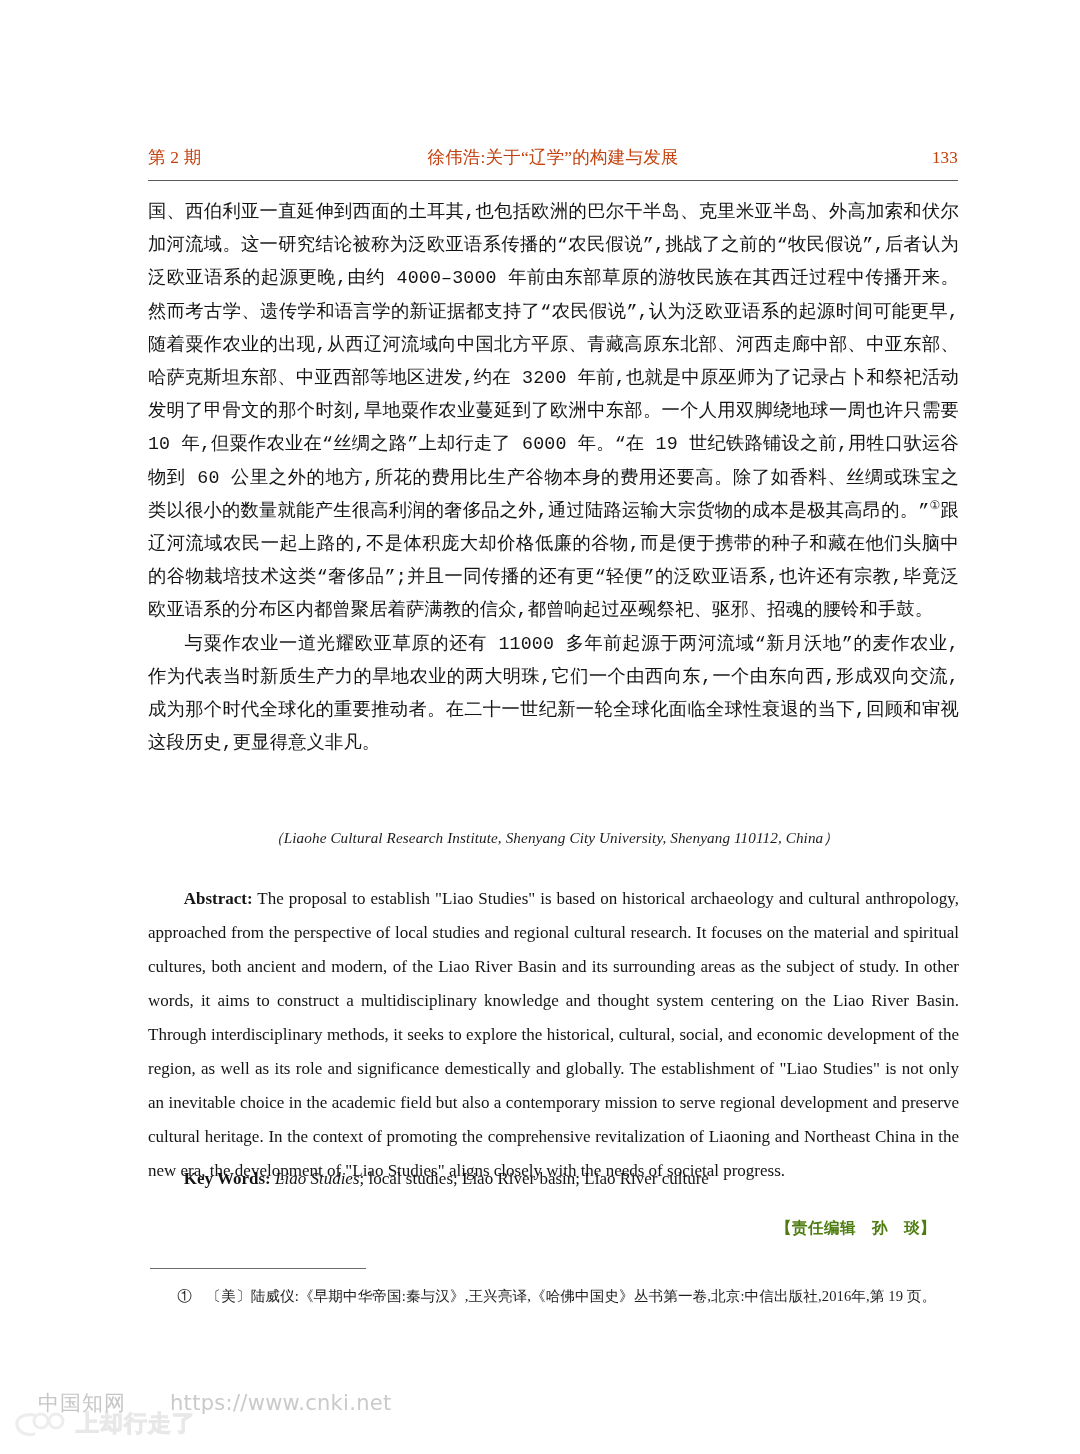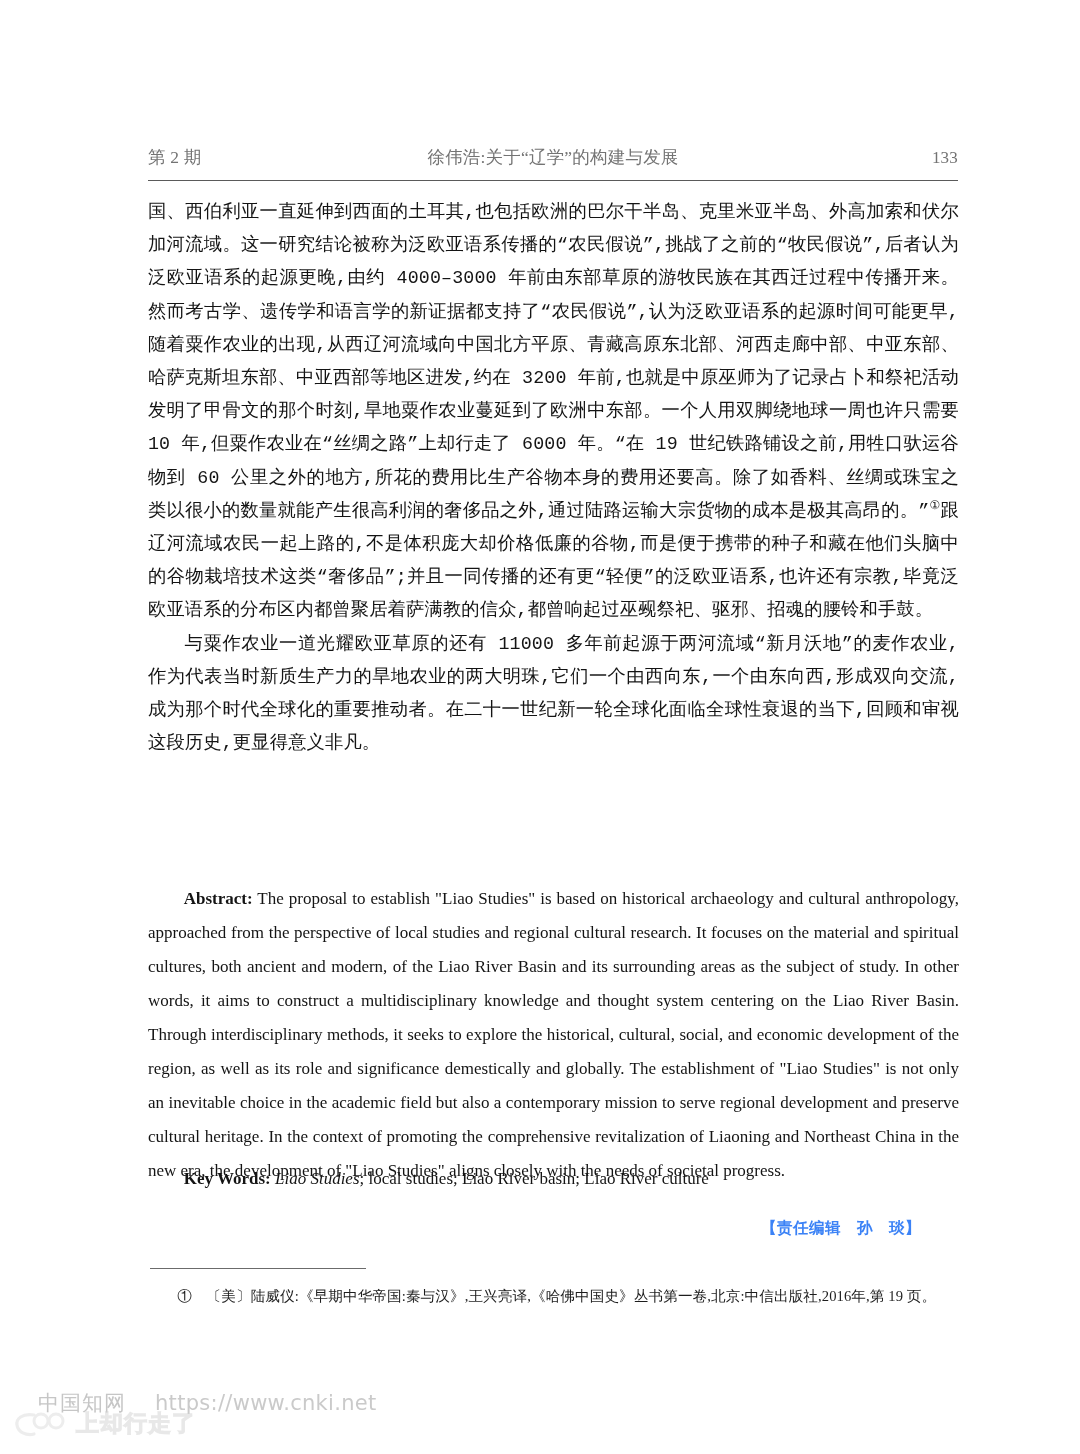--- a/index.html
+++ b/index.html
@@ -27,21 +27,21 @@
   .runhead {
     position: absolute;
     left: 148px;
     top: 145px;
     width: 810px;
     display: flex;
     align-items: baseline;
     justify-content: space-between;
     font-size: 17.5px;
     font-family: "Liberation Serif", "DejaVu Serif", serif;
-    color: #737373;
+    color: #c2410c;
     letter-spacing: 0.2px;
   }
   .runhead .rh-left { flex: 0 0 auto; }
   .runhead .rh-center {
     position: absolute;
     left: 0; right: 0;
     text-align: center;
     font-size: 17.5px;
   }
   .runhead .rh-right { flex: 0 0 auto; font-size: 17px; }
@@ -143,30 +143,30 @@
     width: 811px;
     font-size: 17px;
     line-height: 34px;
     text-indent: 2.1em;
     color: #141414;
   }
 
   
   .editor-credit {
     position: absolute;
-    left: 140px;
+    left: 155px;
     top: 1218px;
     width: 811px;
     text-align: right;
     padding-right: 30px;
     box-sizing: border-box;
     font-family: "DejaVu Sans", "Liberation Sans", sans-serif;
     font-size: 15.5px;
     font-weight: bold;
-    color: #3b82f6;
+    color: #4d7c0f;
     letter-spacing: 0.5px;
   }
 
   
   .fn-rule {
     position: absolute;
     left: 150px;
     top: 1268px;
     width: 216px;
     height: 1px;
@@ -186,21 +186,21 @@
     letter-spacing: 0.1px;
   }
 
   
   .cnki-wm {
     position: absolute;
     left: 38px;
     top: 1389px;
     display: flex;
     align-items: center;
-    gap: 29px;
+    gap: 44px;
     font-family: "DejaVu Sans", "Liberation Sans", sans-serif;
     color: #c9c9c9;
     pointer-events: none;
     user-select: none;
   }
   .cnki-wm .wm-cn {
     font-size: 21px;
     letter-spacing: 1px;
     color: #c6c6c6;
   }
@@ -246,20 +246,21 @@
   </div>
   <div class="head-rule"></div>
 
   <div class="body-col">
     <p class="cn"><span>国、西伯利亚一直延伸到西面的土耳其,也包括欧洲的巴尔干半岛、克里米亚半岛、外高加索和伏尔加河流域。这一研究结论被称为泛欧亚语系传播的“农民假说”,挑战了之前的“牧民假说”,后者认为泛欧亚语系的起源更晚,由约 4000–3000 年前由东部草原的游牧民族在其西迁过程中传播开来。然而考古学、遗传学和语言学的新证据都支持了“农民假说”,认为泛欧亚语系的起源时间可能更早,随着粟作农业的出现,从西辽河流域向中国北方平原、青藏高原东北部、河西走廊中部、中亚东部、哈萨克斯坦东部、中亚西部等地区进发,约在 3200 年前,也就是中原巫师为了记录占卜和祭祀活动发明了甲骨文的那个时刻,旱地粟作农业蔓延到了欧洲中东部。一个人用双脚绕地球一周也许只需要 10 年,但粟作农业在“丝绸之路”上却行走了 6000 年。“在 19 世纪铁路铺设之前,用牲口驮运谷物到 60 公里之外的地方,所花的费用比生产谷物本身的费用还要高。除了如香料、丝绸或珠宝之类以很小的数量就能产生很高利润的奢侈品之外,通过陆路运输大宗货物的成本是极其高昂的。”</span><sup class="fn">①</sup><span>跟辽河流域农民一起上路的,不是体积庞大却价格低廉的谷物,而是便于携带的种子和藏在他们头脑中的谷物栽培技术这类“奢侈品”;并且一同传播的还有更“轻便”的泛欧亚语系,也许还有宗教,毕竟泛欧亚语系的分布区内都曾聚居着萨满教的信众,都曾响起过巫觋祭祀、驱邪、招魂的腰铃和手鼓。</span></p>
     <p class="cn indent">与粟作农业一道光耀欧亚草原的还有 11000 多年前起源于两河流域“新月沃地”的麦作农业,作为代表当时新质生产力的旱地农业的两大明珠,它们一个由西向东,一个由东向西,形成双向交流,成为那个时代全球化的重要推动者。在二十一世纪新一轮全球化面临全球性衰退的当下,回顾和审视这段历史,更显得意义非凡。</p>
   </div>
 
 
 
+  <div class="en-affil">（Liaohe Cultural Research Institute, Shenyang City University, Shenyang 110112, China）</div>
 
   <div class="abstract-block">
     <p class="en indent"><span class="lbl-bold">Abstract:</span><span> The proposal to establish "Liao Studies" is based on historical archaeology and cultural anthropology, approached from the perspective of local studies and regional cultural research. It focuses on the material and spiritual cultures, both ancient and modern, of the Liao River Basin and its surrounding areas as the subject of study. In other words, it aims to construct a multidisciplinary knowledge and thought system centering on the Liao River Basin. Through interdisciplinary methods, it seeks to explore the historical, cultural, social, and economic development of the region, as well as its role and significance demestically and globally. The establishment of "Liao Studies" is not only an inevitable choice in the academic field but also a contemporary mission to serve regional development and preserve cultural heritage. In the context of promoting the comprehensive revitalization of Liaoning and Northeast China in the new era, the development of "Liao Studies" aligns closely with the needs of societal progress.</span></p>
   </div>
 
   <div class="keywords"><span class="lbl-bold">Key Words:</span> <span class="ital">Liao Studies</span><span>; local studies; Liao River basin; Liao River culture</span></div>
 
   <div class="editor-credit">【责任编辑　孙　琰】</div>
 
   <div class="fn-rule"></div>

